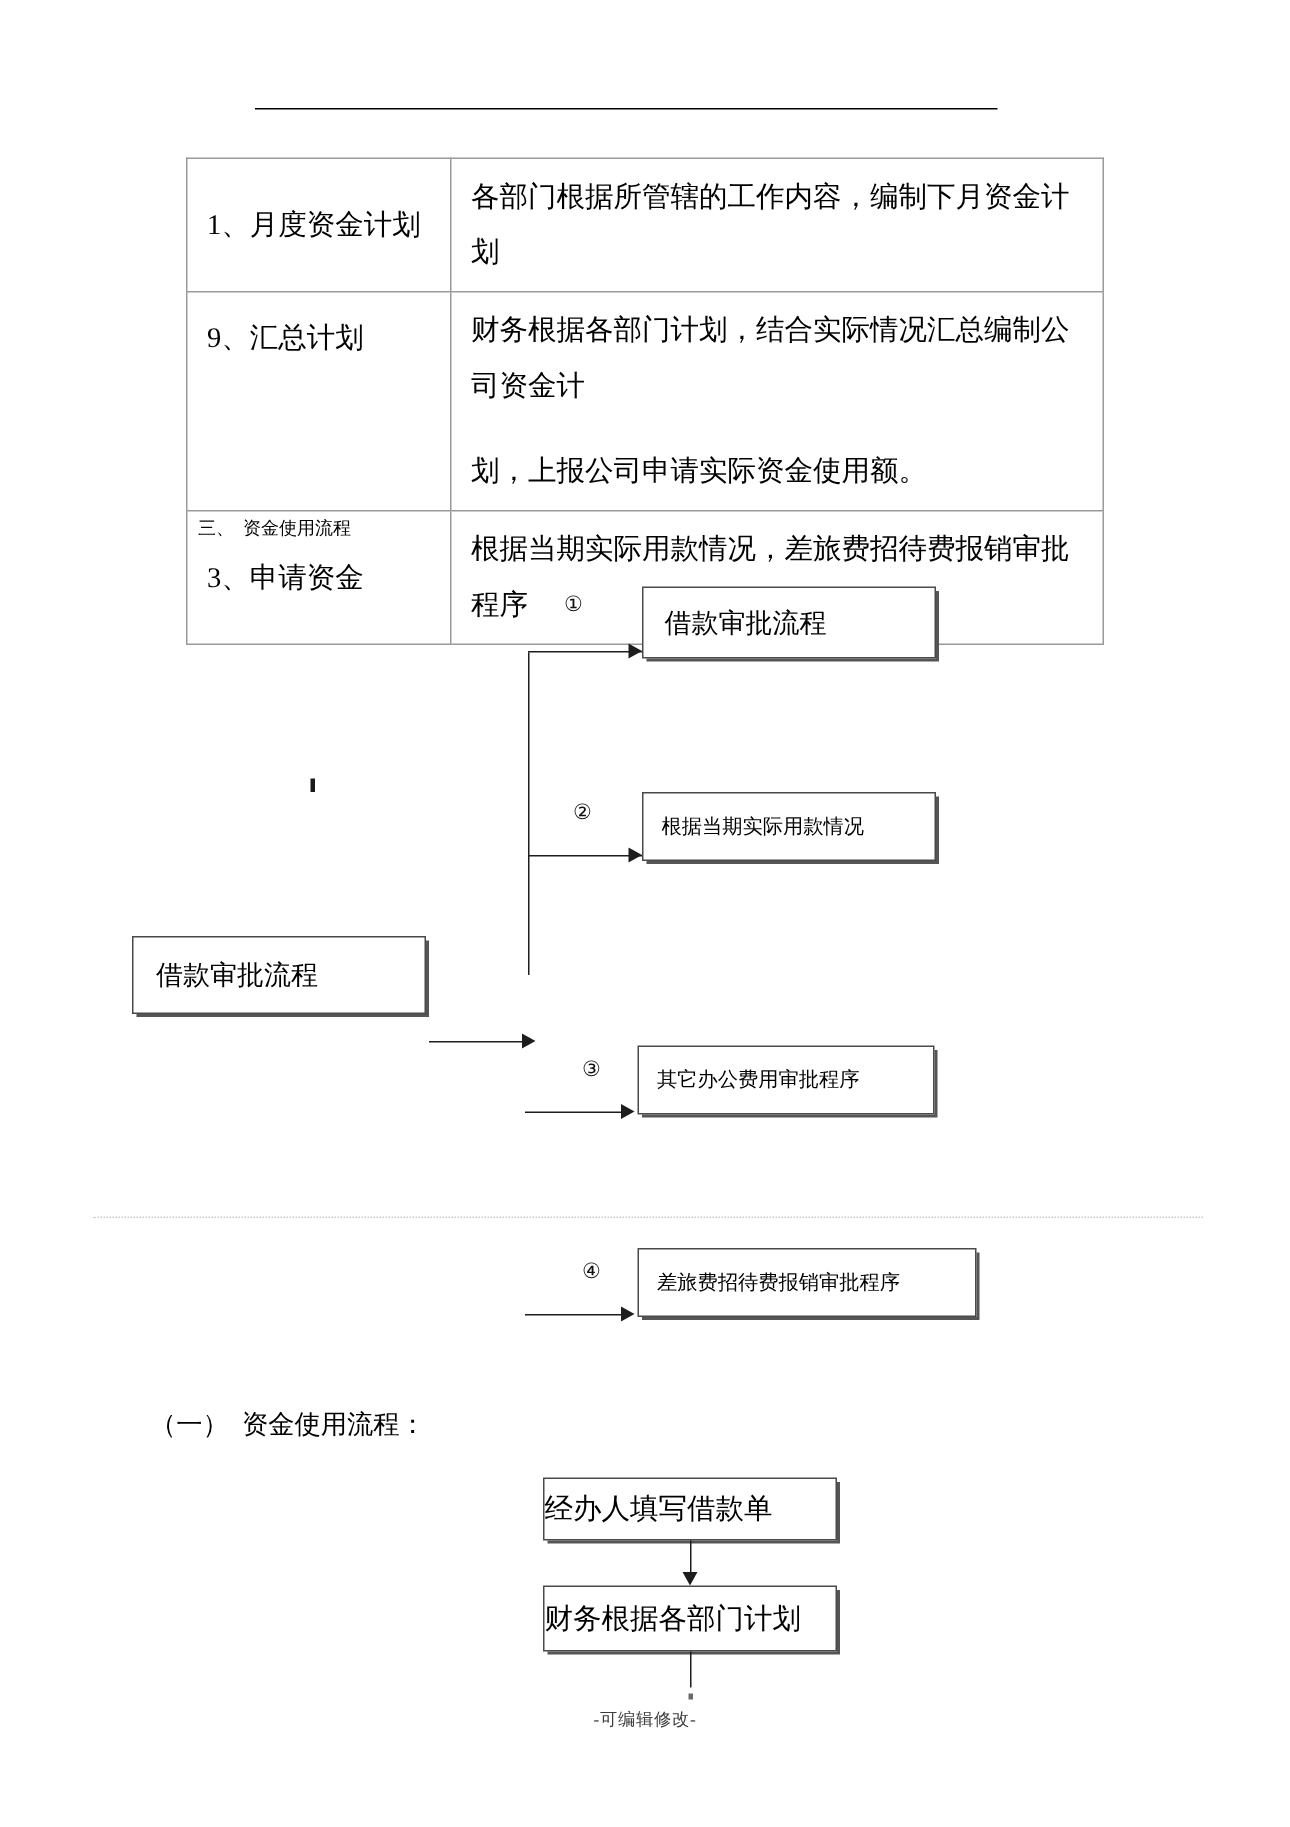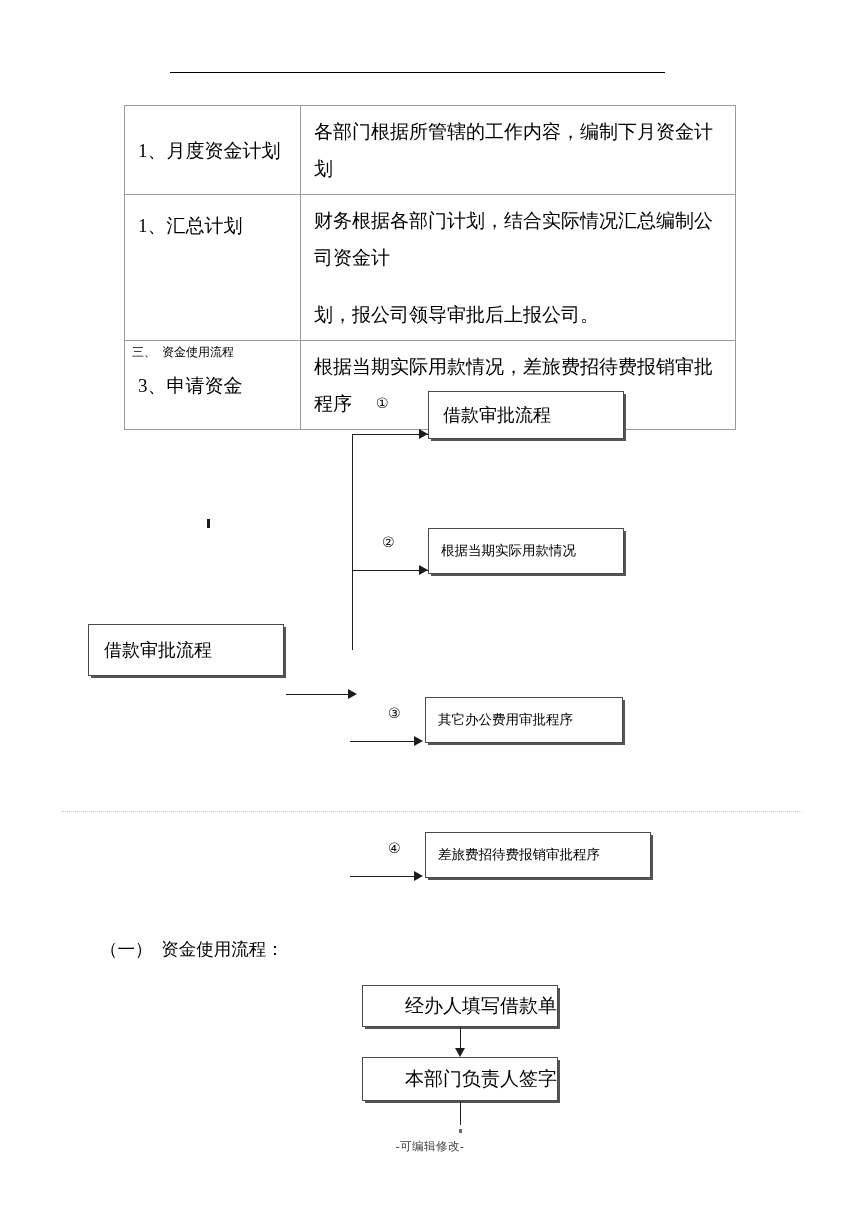--- a/index.html
+++ b/index.html
@@ -78,21 +78,21 @@
   .fbox span { display: block; width: 100%; }
 
   #box-loan      { left: 428px; top: 391px;  width: 196px; height: 48px;  font-size: 18px; padding-left: 14px; }
   #box-office    { left: 428px; top: 528px;  width: 196px; height: 46px;  font-size: 13.5px; padding-left: 12px; }
   #box-other     { left: 425px; top: 697px;  width: 198px; height: 46px;  font-size: 13.5px; padding-left: 12px; }
   #box-travel    { left: 425px; top: 832px;  width: 226px; height: 46px;  font-size: 13.5px; padding-left: 12px; }
   #box-handler   { left: 88px;  top: 624px;  width: 196px; height: 52px;  font-size: 18px; padding-left: 15px; }
 
   #box-fill      { left: 362px; top: 985px;  width: 196px; height: 42px;  font-size: 19px; justify-content: center; }
   #box-sign      { left: 362px; top: 1057px; width: 196px; height: 44px;  font-size: 19px; justify-content: center; }
-  #box-fill span, #box-sign span { text-align: right; }
+  #box-fill span, #box-sign span { text-align: left; }
 
   
   .circ {
     position: absolute;
     font-size: 14px;
     font-family: "DejaVu Sans", sans-serif;
     color: #111;
   }
   #circ-1 { left: 376px; top: 395px; }
   #circ-2 { left: 382px; top: 534px; }
@@ -194,24 +194,24 @@
 
   <table class="plan-table">
     <tbody>
       <tr class="r1">
         <td class="col-label">1、月度资金计划</td>
         <td class="col-desc">
           <p class="cell-p">各部门根据所管辖的工作内容，编制下月资金计划</p>
         </td>
       </tr>
       <tr class="r2">
-        <td class="col-label mid">1、汇总计划</td>
+        <td class="col-label mid">9、汇总计划</td>
         <td class="col-desc">
           <p class="cell-p">财务根据各部门计划，结合实际情况汇总编制公司资金计</p>
-          <p class="cell-p">划，报公司领导审批后上报公司。</p>
+          <p class="cell-p">划，上报公司申请实际资金使用额。</p>
         </td>
       </tr>
       <tr class="r3">
         <td class="col-label">3、申请资金</td>
         <td class="col-desc">
           <p class="cell-p">根据当期实际用款情况，差旅费招待费报销审批程序</p>
         </td>
       </tr>
     </tbody>
   </table>
@@ -264,20 +264,20 @@
 
   <div class="heading" id="heading-sub1">（一）  资金使用流程：</div>
 
   <div class="fbox" id="box-fill">
     <span>经办人填写借款单</span>
   </div>
   <div class="ln-v" id="conn-fill-sign"></div>
   <div class="arrowhead down" id="conn-fill-sign-h"></div>
 
   <div class="fbox" id="box-sign">
-    <span>本部门负责人签字</span>
+    <span>财务根据各部门计划</span>
   </div>
   <div class="ln-v" id="conn-sign-down"></div>
 
   <div class="footer-dot"></div>
   <div class="footer">-可编辑修改-</div>
 
 </div>
 
 </body></html>

